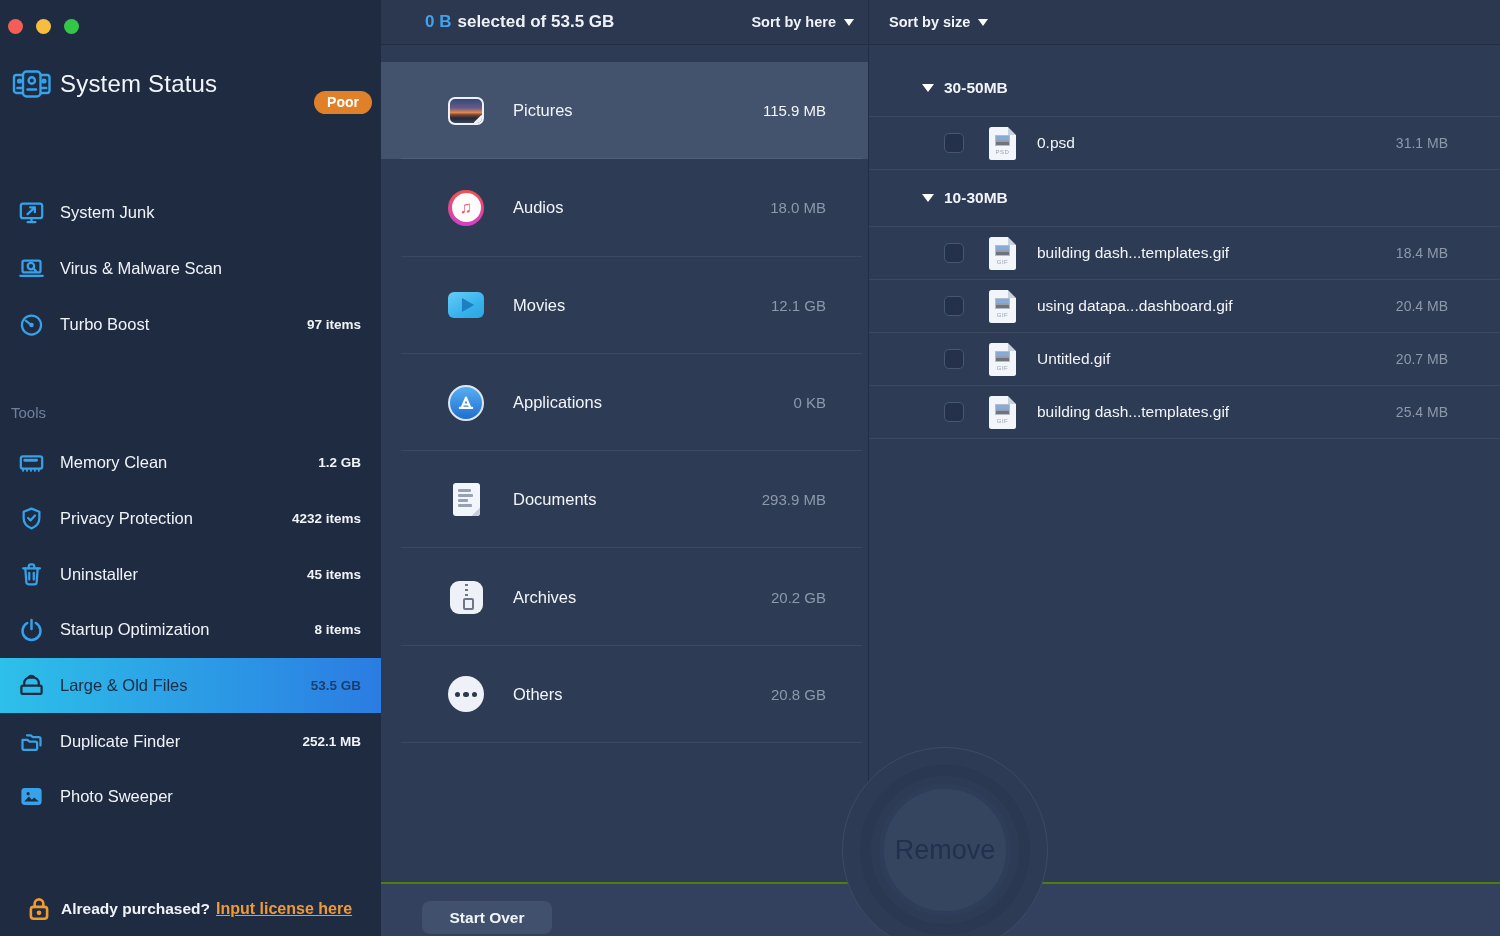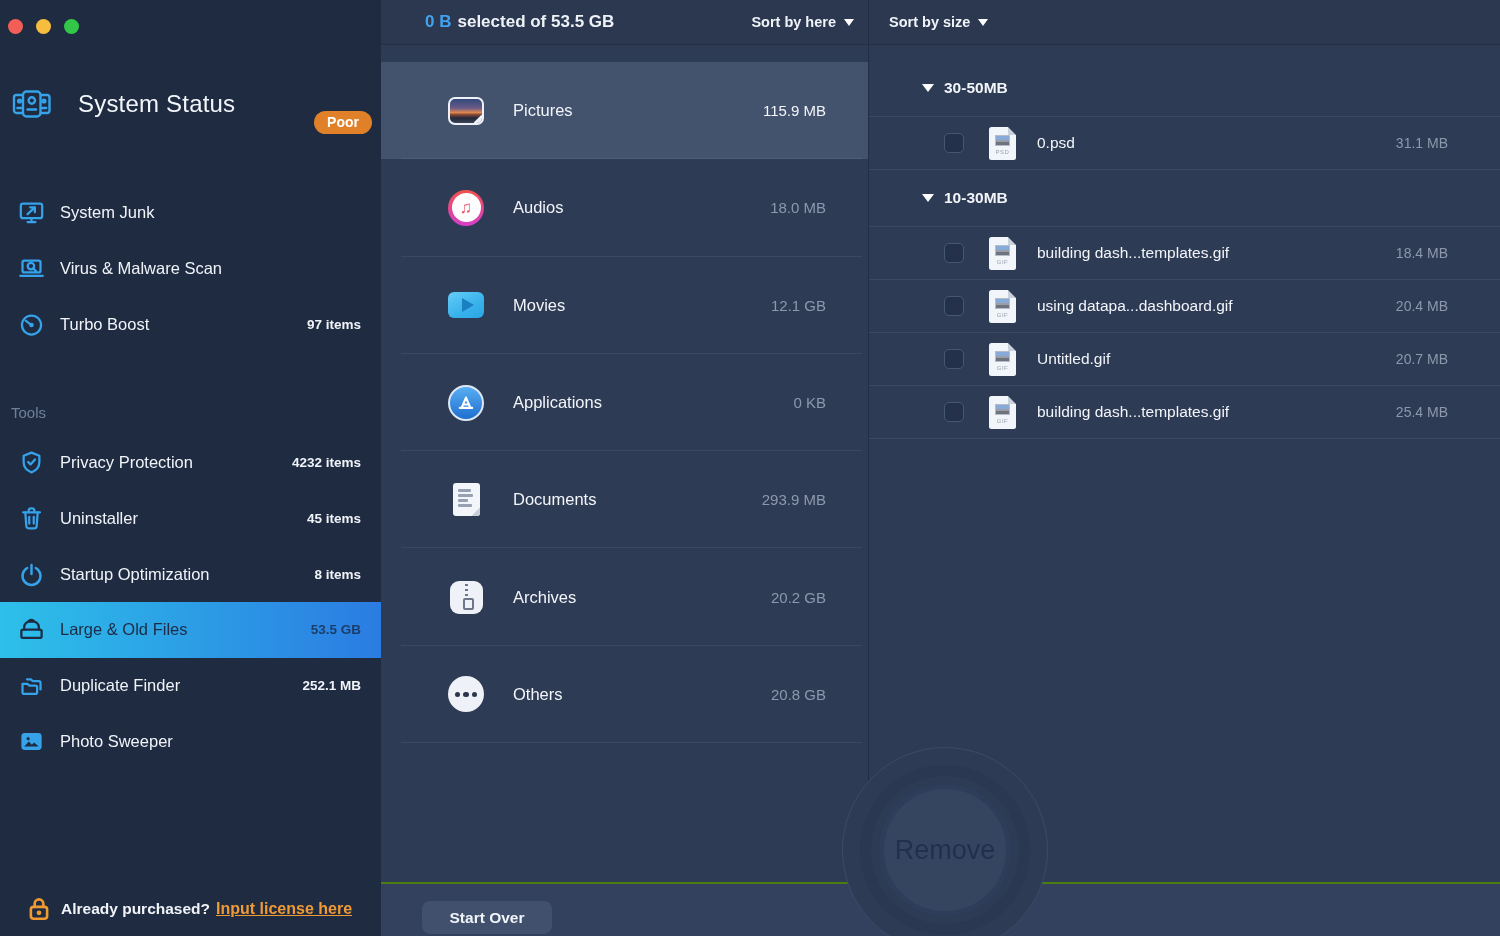--- a/index.html
+++ b/index.html
@@ -11,21 +11,21 @@
   *{margin:0;padding:0;box-sizing:border-box;}
   html,body{width:1500px;height:936px;overflow:hidden;}
   body{font-family:"Liberation Sans","DejaVu Sans",sans-serif;background:var(--main-bg);position:relative;color:#eef2f8;}
 
   
   .sidebar{position:absolute;left:0;top:0;width:381px;height:936px;background:var(--sidebar-bg);z-index:3;}
   .traffic{position:absolute;top:19px;left:8px;display:flex;gap:13px;}
   .traffic span{width:15px;height:15px;border-radius:50%;}
   .tl-red{background:#f35f57;} .tl-yellow{background:#f6bd3e;} .tl-green{background:#32c748;}
 
-  .app-head{position:absolute;top:84px;left:12px;right:9px;height:40px;display:flex;align-items:center;gap:18px;}
+  .app-head{position:absolute;top:64px;left:12px;right:9px;height:40px;display:flex;align-items:center;}
   .app-head .logo{width:40px;height:32px;color:var(--accent-blue);flex:0 0 auto;}
   .app-title{font-size:24px;font-weight:400;margin-left:8px;color:#f2f6fa;letter-spacing:.2px;}
   .badge{margin-left:auto;background:var(--badge-orange);color:#fff;font-size:14px;font-weight:700;
          padding:3px 13px;border-radius:12px;line-height:17px;margin-top:36px;}
 
   .nav{position:absolute;left:0;right:0;}
   .nav-1{top:185px;} .nav-2{top:435px;}
   .nav-item{height:55.7px;display:flex;align-items:center;padding:0 20px 0 18px;cursor:default;}
   .nav-ic{width:27px;height:27px;color:var(--accent-blue);flex:0 0 auto;display:flex;align-items:center;justify-content:center;}
   .nav-label{margin-left:15px;font-size:16.5px;font-weight:500;color:#f0f4f9;}
@@ -191,20 +191,31 @@
       <span class="nav-value">97 items</span>
     </div>
   </nav>
 
   <div class="tools-heading">Tools</div>
 
   <nav class="nav nav-2">
     <div class="nav-item">
       <span class="nav-ic">
         <svg viewBox="0 0 24 24" fill="none" stroke="currentColor" stroke-width="2" stroke-linecap="round" stroke-linejoin="round">
+          <rect x="2.5" y="6.5" width="19" height="11" rx="2"></rect>
+          <path d="M6 10h2.5M10 10h2.5M14 10h2.5" stroke-width="2.6"></path>
+          <path d="M4.5 17.5v2M8 17.5v2M11.5 17.5v2M15 17.5v2M18.5 17.5v2" stroke-width="1.6"></path>
+        </svg>
+      </span>
+      <span class="nav-label">Memory Clean</span>
+      <span class="nav-value">1.2 GB</span>
+    </div>
+    <div class="nav-item">
+      <span class="nav-ic">
+        <svg viewBox="0 0 24 24" fill="none" stroke="currentColor" stroke-width="2" stroke-linecap="round" stroke-linejoin="round">
           <path d="M12 3.2 19 6v5.6c0 4.4-3 7.6-7 9.2-4-1.6-7-4.8-7-9.2V6Z"></path>
           <path d="M9 11.6l2.1 2.1 4-4.4"></path>
         </svg>
       </span>
       <span class="nav-label">Privacy Protection</span>
       <span class="nav-value">4232 items</span>
     </div>
     <div class="nav-item">
       <span class="nav-ic">
         <svg viewBox="0 0 24 24" fill="none" stroke="currentColor" stroke-width="2" stroke-linecap="round" stroke-linejoin="round">

